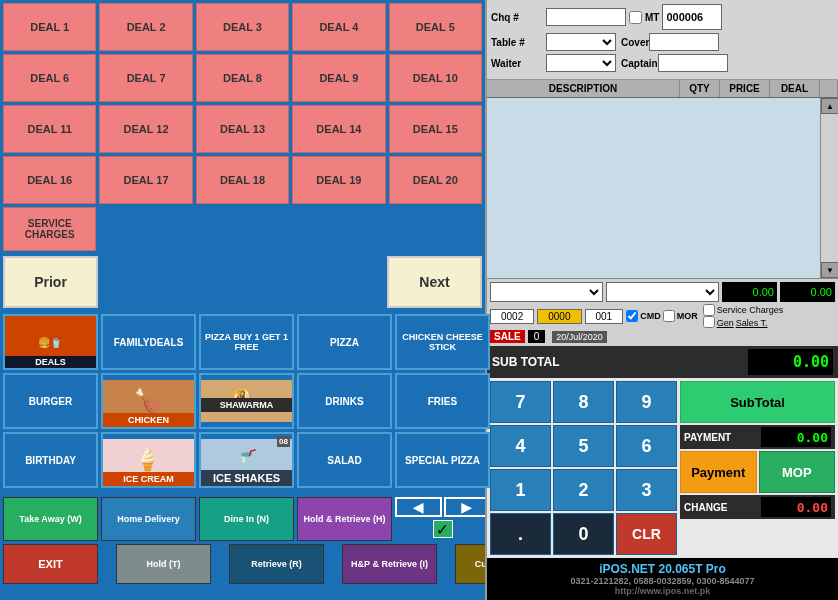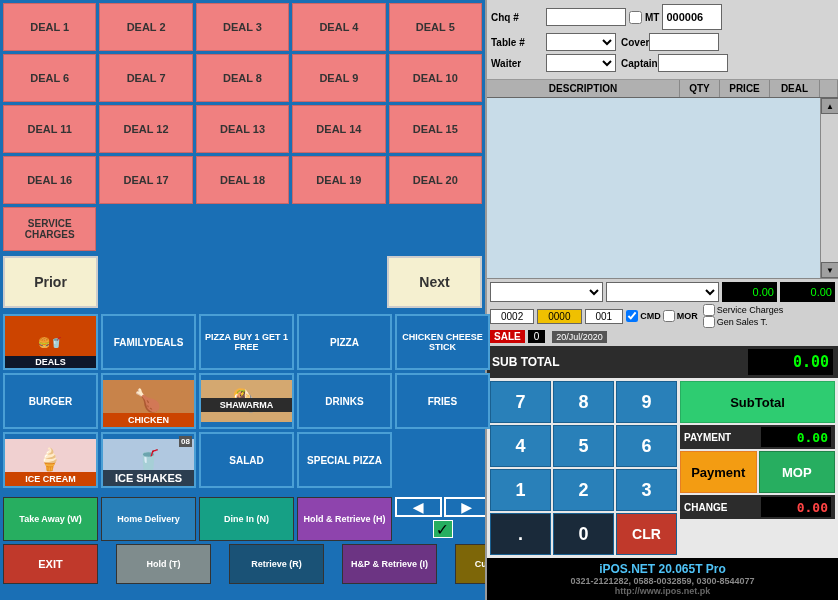--- a/index.html
+++ b/index.html
@@ -283,20 +283,21 @@
         </button>
         <button class="cat-btn" style="padding:0; position:relative;">
           <div class="img-area" style="background:#d4a870; width:100%; height:42px; display:flex; align-items:center; justify-content:center; font-size:22px;">🌯</div>
           <div style="background:#2c2c2c; color:white; font-size:9px; font-weight:bold; width:100%; padding:2px 0; text-align:center; position:absolute; bottom:15px;">SHAWARMA</div>
         </button>
         <button class="cat-btn">DRINKS</button>
         <button class="cat-btn">FRIES</button>
       </div>
 
       <div class="cat-row">
+        <button class="cat-btn">BIRTHDAY</button>
         <button class="cat-btn" style="padding:0; position:relative;">
           <div class="img-area" style="background:#f0d0d0; width:100%; height:42px; display:flex; align-items:center; justify-content:center; font-size:22px;">🍦</div>
           <div style="background:#cc4400; color:white; font-size:9px; font-weight:bold; width:100%; padding:2px 0; text-align:center; position:absolute; bottom:0;">ICE CREAM</div>
         </button>
         <button class="cat-btn" style="padding:0; position:relative;">
           <span class="num08">08</span>
           <div class="img-area" style="background:#b0c8e0; width:100%; height:42px; display:flex; align-items:center; justify-content:center; font-size:20px;">🥤</div>
           <div style="background:#2c3e50; color:white; font-size:11px; font-weight:bold; width:100%; padding:2px 0; text-align:center; position:absolute; bottom:0;">ICE SHAKES</div>
         </button>
         <button class="cat-btn">SALAD</button>
@@ -404,21 +405,21 @@
           <input type="checkbox" checked="" class="small-checkbox" style="">
           <span style="font-size:9px; font-weight:bold;">CMD</span>
           <input type="checkbox" class="small-checkbox" style="">
           <span style="font-size:9px; font-weight:bold;">MOR</span>
         </div>
         <div style="margin-left:2px;">
           <div style="display:flex; align-items:center; gap:2px;">
             <input type="checkbox" class="small-checkbox" style="">
             <span style="font-size:9px;">Service Charges</span>
           </div>
-          <div style="display:flex; align-items:center; gap:2px;">
+          <div style="display:flex; align-items:flex-end; gap:2px;text-decoration:underline;">
             <input type="checkbox" class="small-checkbox" style="">
             <span style="font-size:9px;">Gen</span>
             <span style="font-size:9px;">Sales T.</span>
           </div>
         </div>
       </div>
 
       <div style="display:flex; align-items:center; gap:3px;">
         <div class="sale-label">SALE</div>
         <div class="sale-val">0</div>

